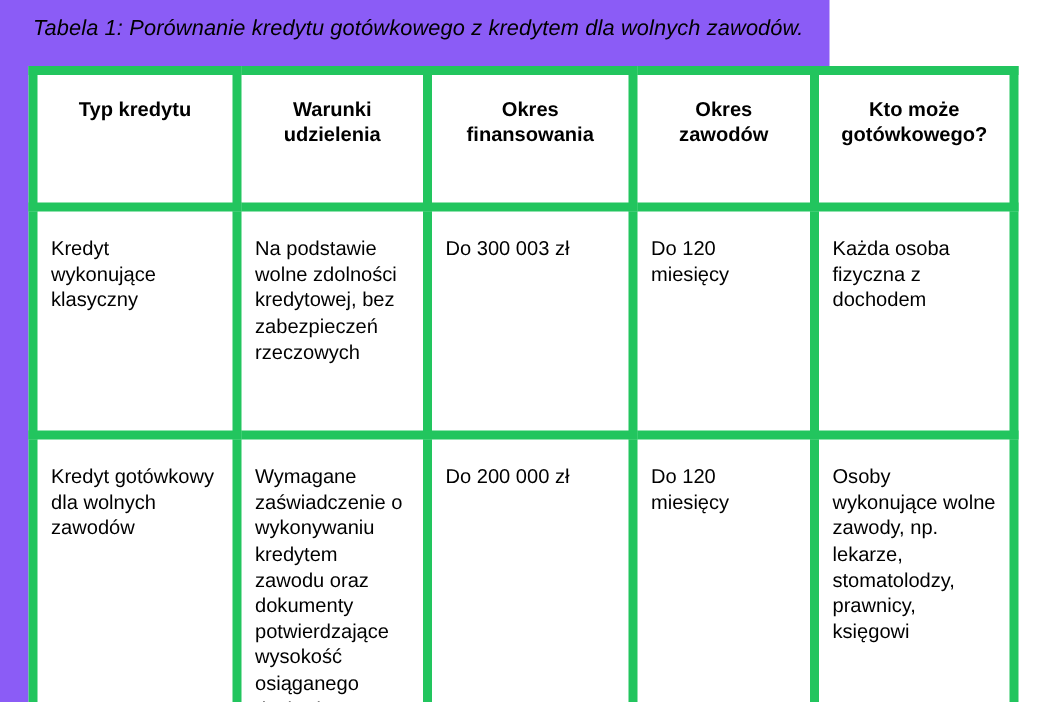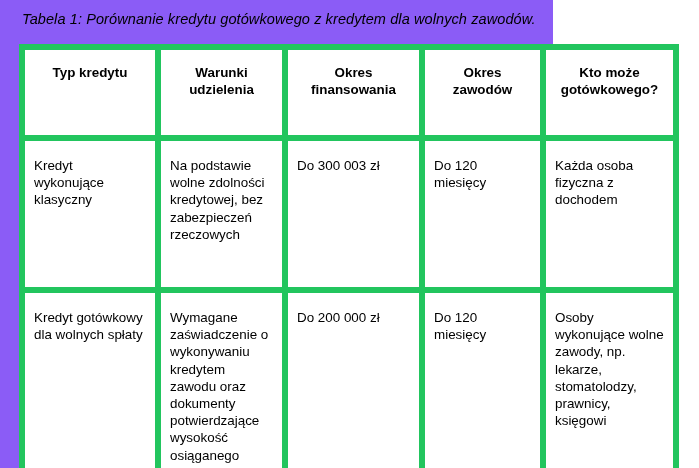--- a/index.html
+++ b/index.html
@@ -134,21 +134,21 @@
           </td>
           <td>
             <span class="cell-text">Do 120 miesięcy</span>
           </td>
           <td>
             <span class="cell-text">Każda osoba fizyczna z dochodem</span>
           </td>
         </tr>
         <tr class="row-2">
           <td>
-            <span class="cell-text">Kredyt gotówkowy dla wolnych spłaty</span>
+            <span class="cell-text">Kredyt gotówkowy dla wolnych zawodów</span>
           </td>
           <td>
             <span class="cell-text">Wymagane zaświadczenie o wykonywaniu kredytem zawodu oraz dokumenty potwierdzające wysokość osiąganego dochodu</span>
           </td>
           <td>
             <span class="cell-text">Do 200 000 zł</span>
           </td>
           <td>
             <span class="cell-text">Do 120 miesięcy</span>
           </td>

